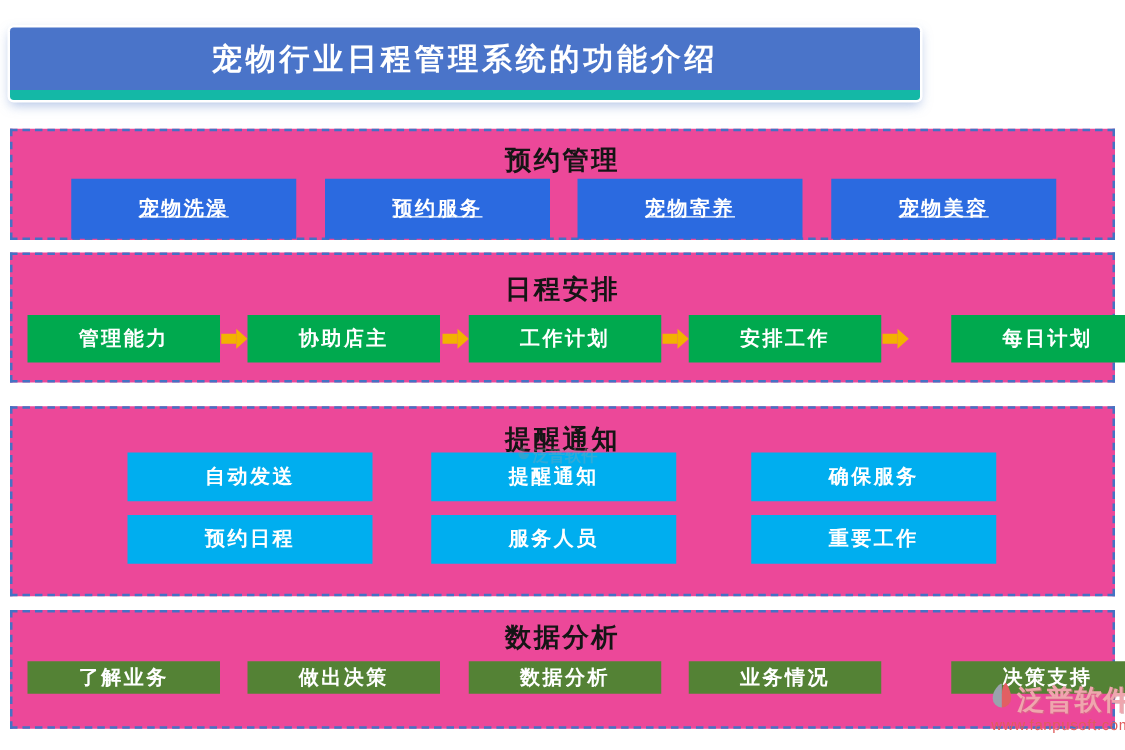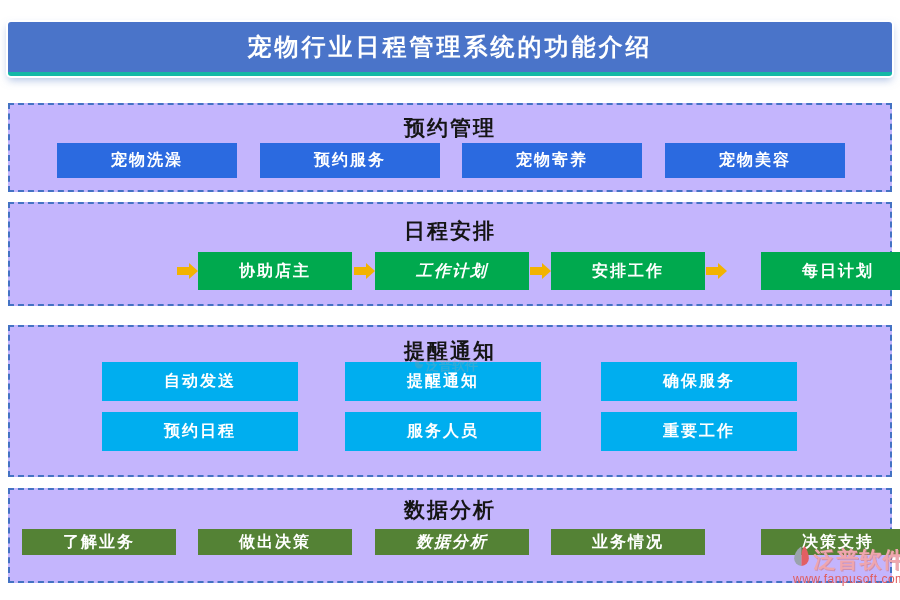--- a/index.html
+++ b/index.html
@@ -1,51 +1,51 @@
 <!DOCTYPE html>
 <html><head>
 <meta charset="utf-8">
 <style>
   html,body{margin:0;padding:0;background:#ffffff;}
   body{width:900px;height:600px;position:relative;overflow:hidden;
        font-family:"Liberation Sans",sans-serif;}
   .stage{position:absolute;left:0;top:0;width:900px;height:600px;background:#ffffff;}
 
   
-  .header{position:absolute;left:8px;top:22px;width:884px;height:50px;
-          background:#4a74c9;border-bottom:4px solid #14b8a6;border-radius:3px;
+  .header{position:absolute;left:8px;top:22px;width:728px;height:50px;
+          background:#4a74c9;border-bottom:8px solid #14b8a6;border-radius:3px;
           box-shadow:0 0 0 2px #ffffff,0 4px 9px rgba(106,140,205,.55);
           display:flex;align-items:center;justify-content:center;box-sizing:content-box;}
   .header .title{color:#ffffff;font-size:24px;font-weight:bold;letter-spacing:3px;
           font-family:"DejaVu Serif","Liberation Serif",serif;}
 
   
   .section{position:absolute;left:8px;width:884px;box-sizing:border-box;
-           border:2px dashed #4472c4;background:#c4b5fd;}
+           border:2px dashed #4472c4;background:#ec4899;}
   .sec1{top:103px;height:89px;}
   .sec2{top:202px;height:104px;}
   .sec3{top:325px;height:152px;}
   .sec4{top:488px;height:95px;}
   .sec-title{position:absolute;left:0;right:0;text-align:center;
            font-size:21px;font-weight:bold;color:#151515;letter-spacing:2px;
            font-family:"DejaVu Serif","Liberation Serif",serif;}
   .sec1 .sec-title{top:9px;}
   .sec2 .sec-title{top:13px;}
   .sec3 .sec-title{top:10px;}
   .sec4 .sec-title{top:6px;}
 
   
   .btn{position:absolute;display:flex;align-items:center;justify-content:center;
        color:#ffffff;font-weight:bold;font-size:16px;letter-spacing:2px;
        font-family:"DejaVu Serif","Liberation Serif",serif;}
-  .btn.blue  {background:#2b6ae0;width:180px;height:35px;top:38px;}
+  .btn.blue  {background:#2b6ae0;width:180px;height:48px;top:38px;text-decoration:underline;}
   .b1-0{left:47px;} .b1-1{left:250px;} .b1-2{left:452px;} .b1-3{left:655px;}
 
   .btn.green {background:#00a94e;width:154px;height:38px;top:48px;}
-  .b2-0{left:12px;} .b2-1{left:188px;} .b2-2{left:365px;font-style:italic;} .b2-3{left:541px;font-family:Liberation Mono, monospace;} .b2-4{left:718px;margin-left:33px;}
+  .b2-0{left:12px;} .b2-1{left:188px;} .b2-2{left:365px;} .b2-3{left:541px;font-family:Liberation Mono, monospace;} .b2-4{left:718px;margin-left:33px;}
 
   .btn.cyan  {background:#00aeef;width:196px;height:39px;}
   .row1{top:35px;} .row2{top:85px;}
   .c0{left:92px;} .c1{left:335px;} .c2{left:591px;}
 
   .btn.dgreen{background:#548235;width:154px;height:26px;top:39px;}
 
   
   .arrow{position:absolute;top:59px;width:21px;height:16px;}
   .a0{left:167px;} .a1{left:344px;} .a2{left:520px;} .a3{left:696px;}
@@ -79,20 +79,21 @@
   <div class="section sec1">
     <div class="sec-title">预约管理</div>
     <div class="btn blue b1-0">宠物洗澡</div>
     <div class="btn blue b1-1">预约服务</div>
     <div class="btn blue b1-2">宠物寄养</div>
     <div class="btn blue b1-3">宠物美容</div>
   </div>
 
   <div class="section sec2">
     <div class="sec-title">日程安排</div>
+    <div class="btn green b2-0">管理能力</div>
     <div class="arrow a0">
         <span class="bar"></span>
         <span class="tip"></span>
       </div>
     <div class="btn green b2-1">协助店主</div>
     <div class="arrow a1">
         <span class="bar"></span>
         <span class="tip"></span>
       </div>
     <div class="btn green b2-2">工作计划</div>

